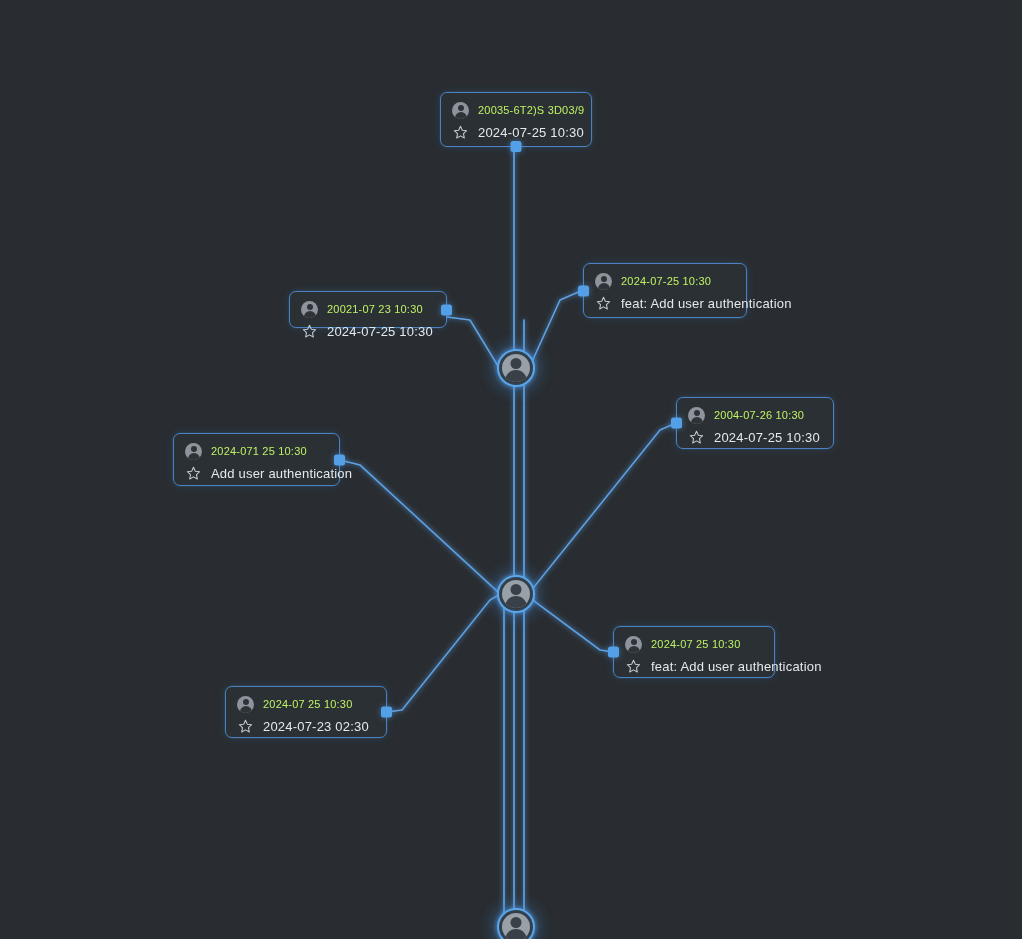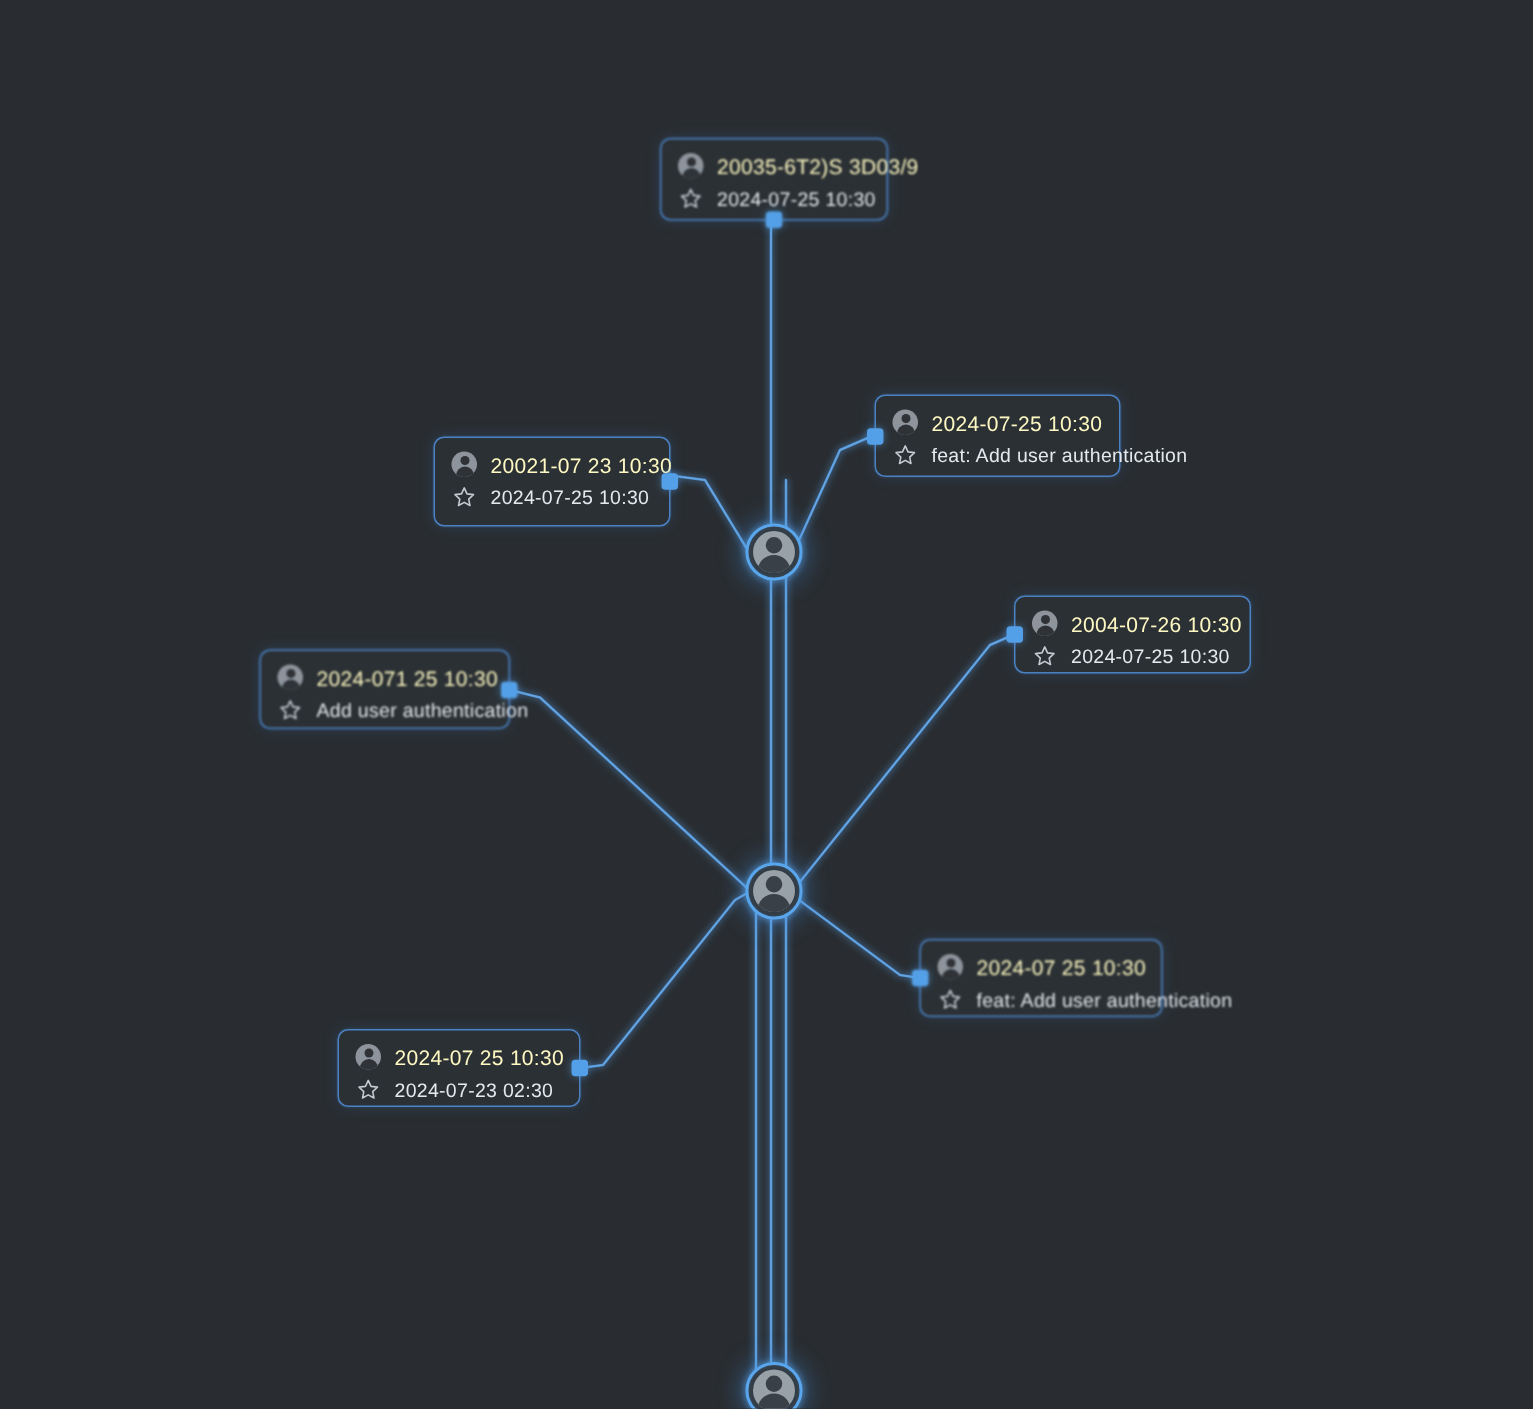--- a/index.html
+++ b/index.html
@@ -54,22 +54,22 @@
   }
 
   .card-row {
     display: flex;
     align-items: center;
     gap: 9px;
     white-space: nowrap;
   }
 
   .card-text {
-    color: #fef9c3;
-    font-size: 14px;
+    color: #bef264;
+    font-size: 11px;
     letter-spacing: 0.2px;
     line-height: 1;
   }
   .card-text.msg {
     color: #e4e9ee;
     font-size: 13px;
   }
 
   
   .mini-avatar {
@@ -240,21 +240,21 @@
           <span class="card-text">2024-07-25 10:30</span>
         </div>
         <div class="card-row">
           <svg class="star-icon" viewBox="0 0 24 24">
             <path d="M12 3.2 l2.6 5.6 6.1 .7 -4.5 4.2 1.2 6.1 -5.4 -3 -5.4 3 1.2 -6.1 -4.5 -4.2 6.1 -.7 Z" fill="none" stroke="#c3cad1" stroke-width="1.5" stroke-linejoin="round"></path>
           </svg>
           <span class="card-text msg">feat: Add user authentication</span>
         </div>
         <span class="pin left"></span>
       </div>
-      <div class="commit-card blurry" style="left: 289px; top: 291px; width: 158px; height: 60px;">
+      <div class="commit-card blurry" style="left: 289px; top: 291px; width: 158px; height: 37px;">
         <div class="card-row">
           <span class="mini-avatar"></span>
           <span class="card-text">20021-07 23 10:30</span>
         </div>
         <div class="card-row">
           <svg class="star-icon" viewBox="0 0 24 24">
             <path d="M12 3.2 l2.6 5.6 6.1 .7 -4.5 4.2 1.2 6.1 -5.4 -3 -5.4 3 1.2 -6.1 -4.5 -4.2 6.1 -.7 Z" fill="none" stroke="#c3cad1" stroke-width="1.5" stroke-linejoin="round"></path>
           </svg>
           <span class="card-text msg">2024-07-25 10:30</span>
         </div>

